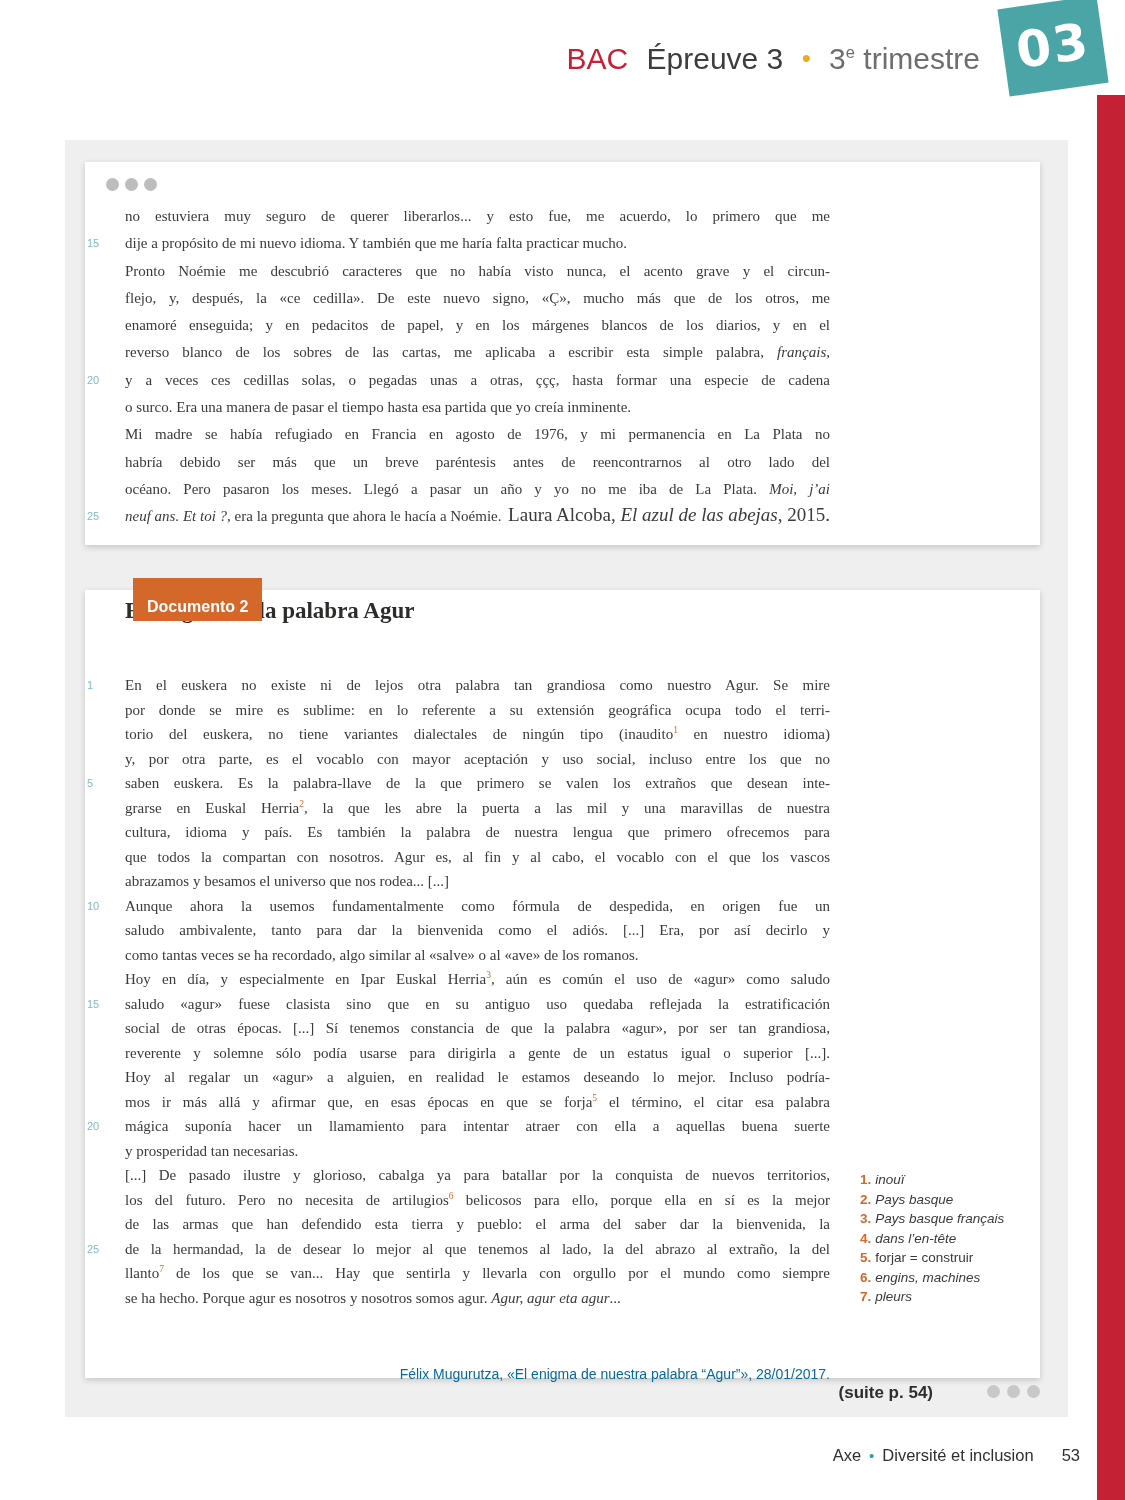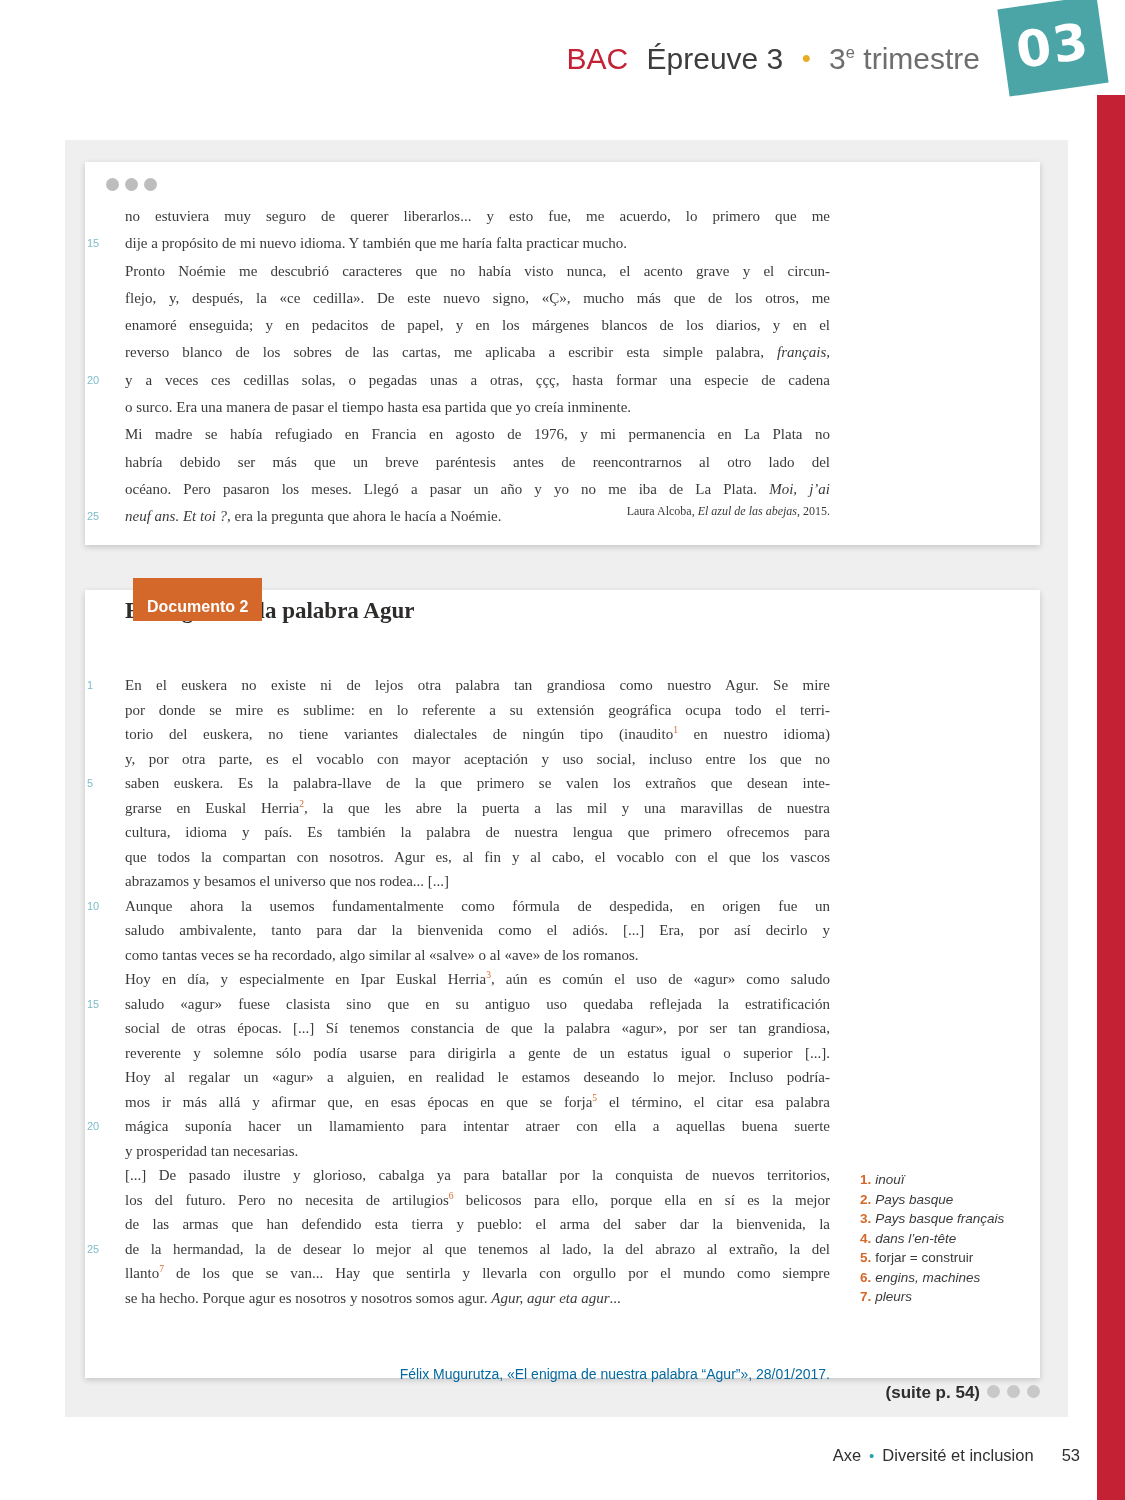--- a/index.html
+++ b/index.html
@@ -45,40 +45,40 @@
   .line-num{position:absolute;left:-38px;top:0;width:28px;
             font-family:"Liberation Sans","DejaVu Sans",sans-serif;
             font-size:11px;color:#7cbcc9;}
   .line-text{display:block;text-align:justify;text-align-last:justify;}
   .line-text.last{text-align:left;text-align-last:left;}
   .italic{font-style:italic;}
   sup.fn-ref{color:#d4682a;font-size:9.5px;line-height:0;vertical-align:super;}
 
   
   .attrib1{position:absolute;left:40px;top:342px;width:705px;text-align:right;
-           font-family:"Liberation Serif","DejaVu Serif",serif;font-size:12px;color:#3a3a3a;}
+           font-family:"Liberation Serif","DejaVu Serif",serif;font-size:19px;color:#3a3a3a;}
   .attrib2{position:absolute;left:40px;top:776px;width:705px;text-align:right;
            font-size:14px;color:#0369a1;}
 
   
   .doc2-tag{position:absolute;left:133px;top:578px;background:#d4682a;color:#ffffff;
             font-weight:700;font-size:16px;padding:20px 14px 5px 14px;z-index:3;}
 
   .doc-title{position:absolute;left:40px;top:8px;margin:0;
              font-family:"Liberation Serif","DejaVu Serif",serif;
              font-weight:700;font-size:23px;color:#2d2c2b;}
 
   
   .footnotes{position:absolute;left:775px;top:580px;width:175px;
              font-size:13.5px;line-height:19.5px;color:#3a3a3a;}
   .fn-item .fn-num{color:#d4682a;font-weight:700;margin-right:4px;}
   .fn-item .fn-text.italic{font-style:italic;}
 
   
-  .suite-row{position:absolute;top:1383px;right:85px;display:flex;align-items:center;}
+  .suite-row{position:absolute;top:1383px;right:85px;display:flex;align-items:center;gap:47px;}
   .suite-label{font-weight:700;font-size:17px;color:#2e2e2e;}
 
   
   .page-footer{position:absolute;top:1446px;right:45px;font-size:16.5px;color:#2f2f2f;white-space:nowrap;}
   .f-dot{color:#27a2a9;margin:0 8px;font-size:15px;}
   .f-num{margin-left:28px;font-weight:500;}
 </style>
 </head>
 <body>
 

